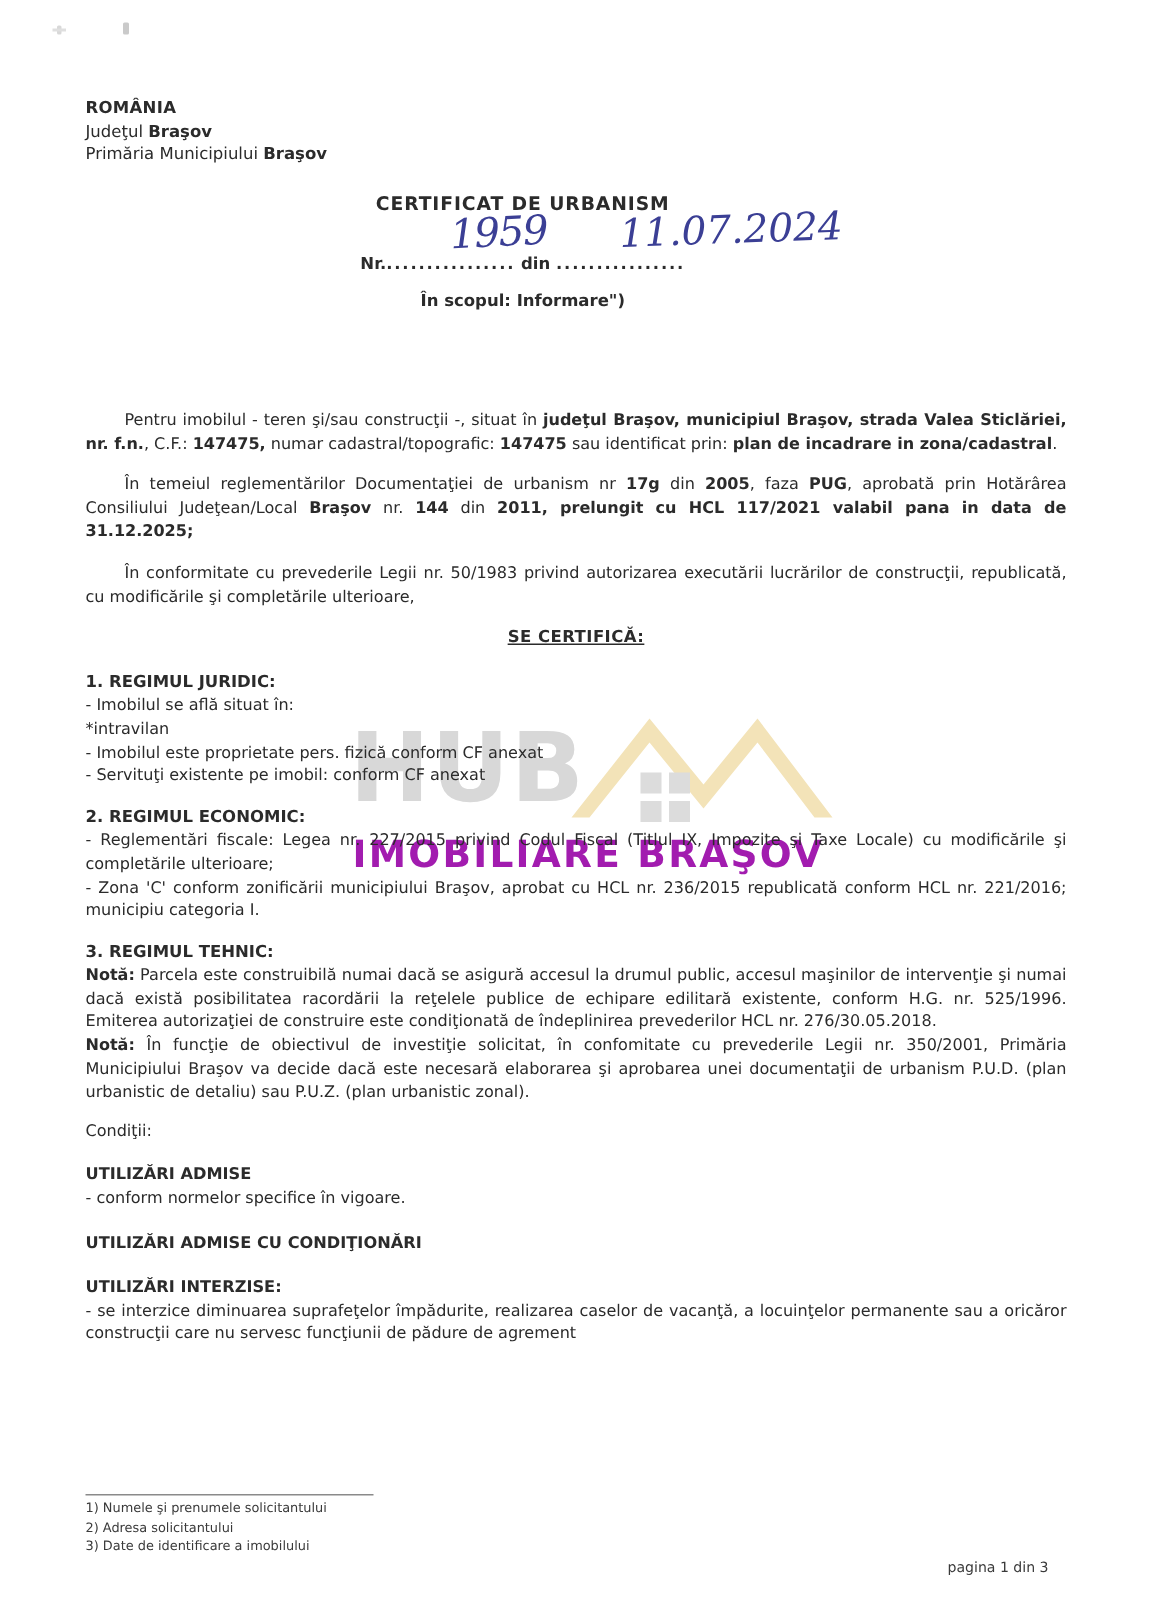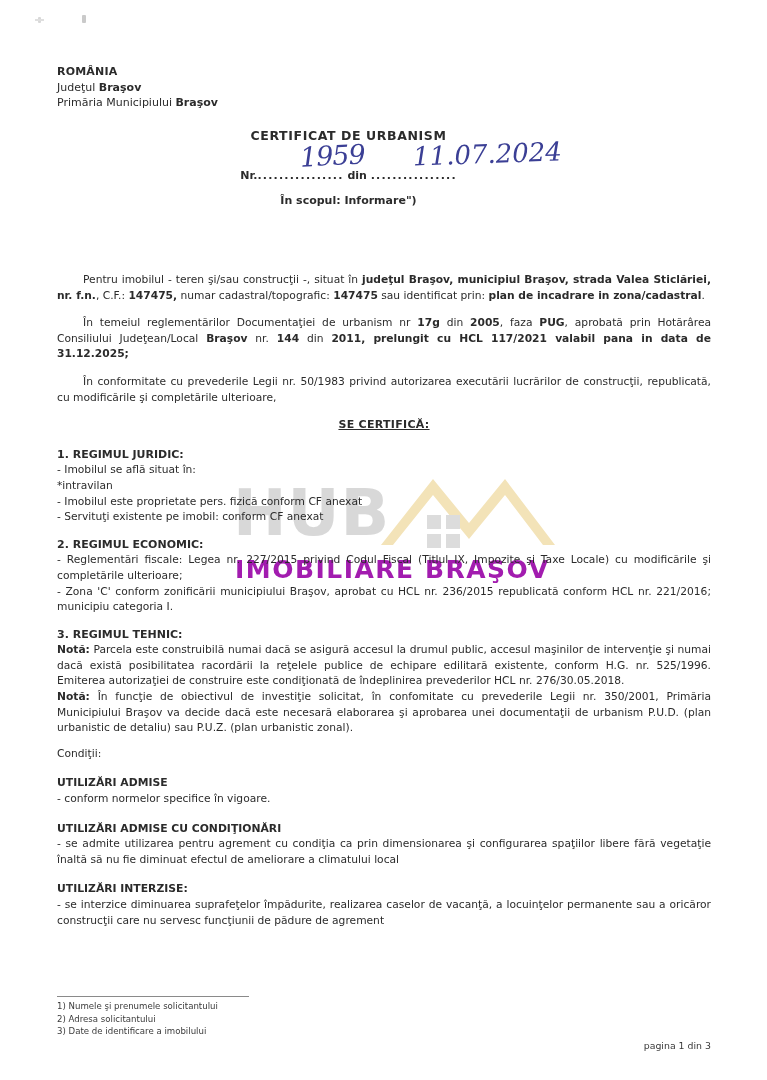--- a/index.html
+++ b/index.html
@@ -216,21 +216,21 @@
     color: #3a3a3a;
   }
   .footer-rule {
     width: 192px;
     height: 1px;
     background: #8a8a8a;
     margin-bottom: 3px;
   }
   .page-num {
     position: absolute;
-    right: 0;
+    right: 12px;
     top: 44px;
     font-size: 9.4px;
     color: #3a3a3a;
     white-space: nowrap;
     padding-left: 24px;
   }
 </style>
 </head>
 <body>
 
@@ -313,21 +313,20 @@
       <p>Condiţii:</p>
 
       <div class="gap-14"></div>
 
       <p class="sub-head">UTILIZĂRI ADMISE</p>
       <p>- conform normelor specifice în vigoare.</p>
 
       <div class="gap-14"></div>
 
       <p class="sub-head">UTILIZĂRI ADMISE CU CONDIŢIONĂRI</p>
-      <p>- se admite utilizarea pentru agrement cu condiţia ca prin dimensionarea şi configurarea spaţiilor libere fără vegetaţie înaltă să nu fie diminuat efectul de ameliorare a climatului local</p>
 
       <div class="gap-14"></div>
 
       <p class="sub-head">UTILIZĂRI INTERZISE:</p>
       <p>- se interzice diminuarea suprafeţelor împădurite, realizarea caselor de vacanţă, a locuinţelor permanente sau a oricăror construcţii care nu servesc funcţiunii  de pădure de agrement</p>
 
     </div>
 
     <div class="footer-block">
       <div class="footer-rule"></div>

